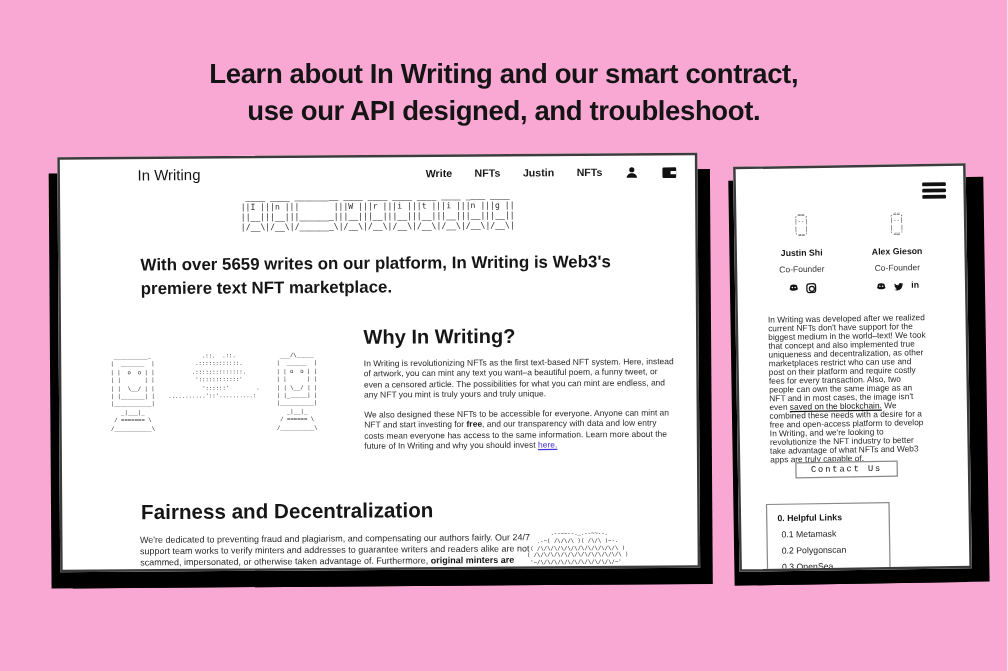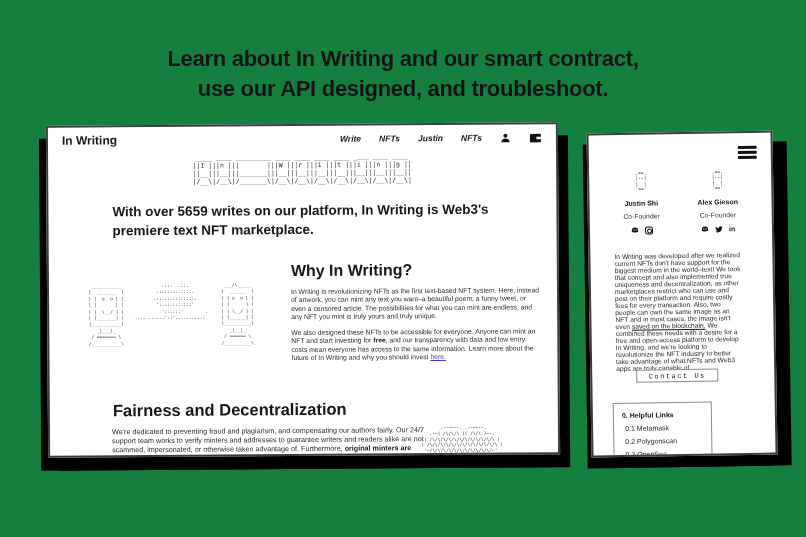--- a/index.html
+++ b/index.html
@@ -1,38 +1,38 @@
 <!DOCTYPE html>
 <html><head>
 <meta charset="utf-8">
 <style>
   * { box-sizing: border-box; margin: 0; padding: 0; }
   html,body { width: 806px; height: 537px; background: #fff; overflow: hidden;
               font-family: "Liberation Sans", sans-serif; color: #161616; }
-  .canvas { position: relative; width: 806px; height: 537px; background: #15803d; }
+  .canvas { position: relative; width: 806px; height: 537px; background: #f9a8d4; }
 
   
   .hero { position: absolute; left: 0; top: 44px; width: 806px; text-align: center;
           font-weight: 700; font-size: 22px; line-height: 30px; letter-spacing: -0.3px; color: #141414; }
 
   
   .frame { position: absolute; background: #fff; border: 2px solid #3c3c3c; overflow: hidden; }
   .desktop-frame { left: 47px; top: 124px; width: 512px; height: 332px;
                    transform: rotate(-0.4deg);
                    box-shadow: 10px 13px 0 #000, -7px 13px 0 #000; }
   .mobile-frame  { left: 589px; top: 132px; width: 186px; height: 324px;
                    transform: rotate(-0.9deg);
                    box-shadow: 14px 11px 0 #000, -4px 11px 0 #000; }
 
   
   .d-nav { position: absolute; left: 0; top: 0; width: 100%; height: 26px;
            display: flex; align-items: center; padding: 0 14px; }
-  .d-brand { font-weight: 700; font-size: 12px; }
+  .d-brand { font-weight: 400; font-size: 12px; margin-left: 48px; }
   .d-links { margin-left: auto; display: flex; align-items: center; gap: 18px; }
-  .d-links a { font-weight: 700; font-size: 8.5px; color: #161616; text-decoration: none; cursor: pointer; font-style: italic; }
+  .d-links a { font-weight: 700; font-size: 8.5px; color: #161616; text-decoration: none; cursor: pointer; }
   .nav-ico svg { display: block; fill: #111; }
 
   pre { font-family: "DejaVu Sans Mono", monospace; color: #2b2b2b; }
   .ascii-logo { position: absolute; left: 50%; top: 27px; transform: translateX(-50%);
                 font-size: 6.5px; line-height: 8px; }
   .d-headline { position: absolute; left: 64px; top: 76px; width: 424px;
                 font-weight: 700; font-size: 13.5px; line-height: 18.5px; }
   .ascii-computers { position: absolute; left: 34px; top: 156px; font-size: 4.5px; line-height: 6.4px; }
   .why-title { position: absolute; left: 242px; top: 136px; font-weight: 700; font-size: 16px; }
   .body-p { font-size: 6.8px; line-height: 8.4px; color: #2a2a2a; }

